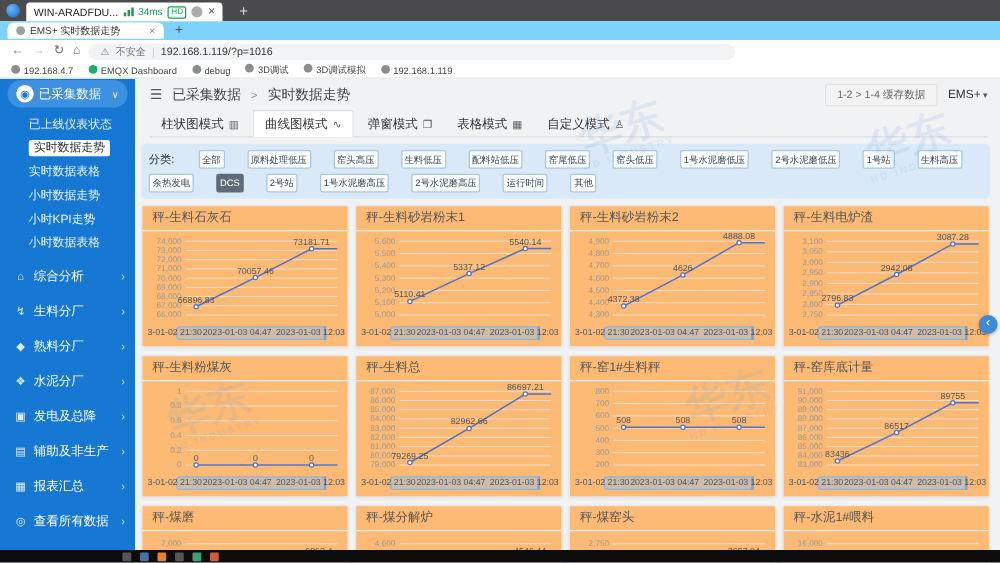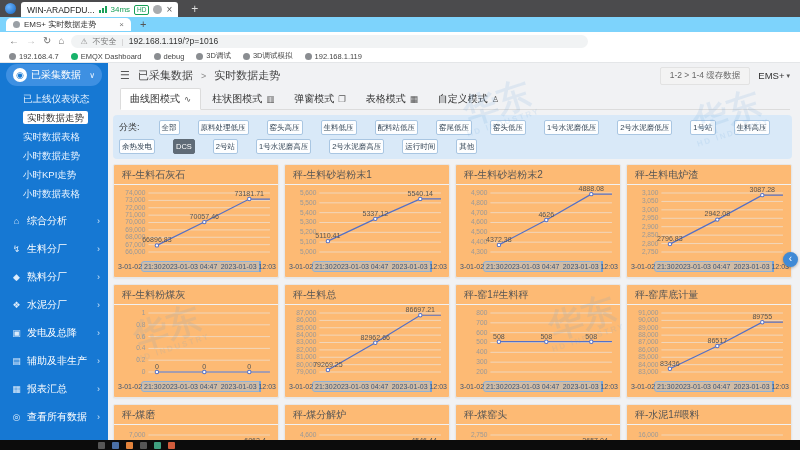--- a/index.html
+++ b/index.html
@@ -25,21 +25,21 @@
   .btab-x{color:#777;font-size:8px;margin-left:auto;}
   .newtab{font-size:11px;color:#555;margin-left:9px;line-height:11px;}
   .addr{height:18px;background:#fff;display:flex;align-items:center;gap:7px;padding:0 9px;}
   .nav-ic{color:#6d6d6d;font-size:10px;line-height:10px;}
   .nav-ic.dim{color:#bdbdbd;}
   .url-pill{display:flex;align-items:center;gap:5px;background:#f1f3f4;border-radius:9px;padding:1px 9px;width:66%;font-size:8.5px;color:#333;}
   .warn-ic{color:#8a8a8a;font-size:8px;}
   .insecure{color:#777;font-size:8px;}
   .url-sep{color:#c9c9c9;font-size:8px;}
   .bookmarks{height:13px;background:#fff;display:flex;align-items:center;gap:12px;padding:0 9px;border-bottom:1px solid #e4e6e8;font-size:7.5px;color:#454545;}
-  .bm{display:flex;align-items:center;gap:3px;}
+  .bm{display:flex;gap:3px;}
   .bm-ic{width:7px;height:7px;border-radius:50%;background:#8a8d91;flex-shrink:0;}
   .bm-ic.green{background:#17b26a;}
   
   .app{display:flex;height:387px;background:#f1f2f4;overflow:hidden;}
   .sidebar{width:108px;flex-shrink:0;background:#1678d3;color:#fff;overflow:hidden;position:relative;}
   .logo{font-size:15px;font-weight:bold;padding:9px 10px 7px;}
   .group-pill{margin:1px 6px 3px;background:#3e90e2;border-radius:14px;display:flex;align-items:center;gap:4px;padding:4px 7px;}
   .gp-icon{width:14px;height:14px;border-radius:50%;background:#fff;color:#1678d3;font-size:9px;line-height:14px;text-align:center;flex-shrink:0;}
   .gp-label{flex:1;font-size:10px;}
   .gp-caret{font-size:8px;color:#eaf4ff;}
@@ -227,27 +227,27 @@
         <span class="crumb-sep">&gt;</span>
         <span>实时数据走势</span>
         <span class="cache-btn">1-2 &gt; 1-4 缓存数据</span>
         <span class="ems">
           <span>EMS+</span>
           <span class="ems-caret">▾</span>
         </span>
       </div>
 
       <div class="tabs">
+          <div class="tab">
+            <span class="tab-lb">柱状图模式</span>
+            <span class="tab-ic">▥</span>
+          </div>
           <div class="tab active">
             <span class="tab-lb">曲线图模式</span>
             <span class="tab-ic">∿</span>
-          </div>
-          <div class="tab">
-            <span class="tab-lb">柱状图模式</span>
-            <span class="tab-ic">▥</span>
           </div>
           <div class="tab">
             <span class="tab-lb">弹窗模式</span>
             <span class="tab-ic">❐</span>
           </div>
           <div class="tab">
             <span class="tab-lb">表格模式</span>
             <span class="tab-ic">▦</span>
           </div>
           <div class="tab">

